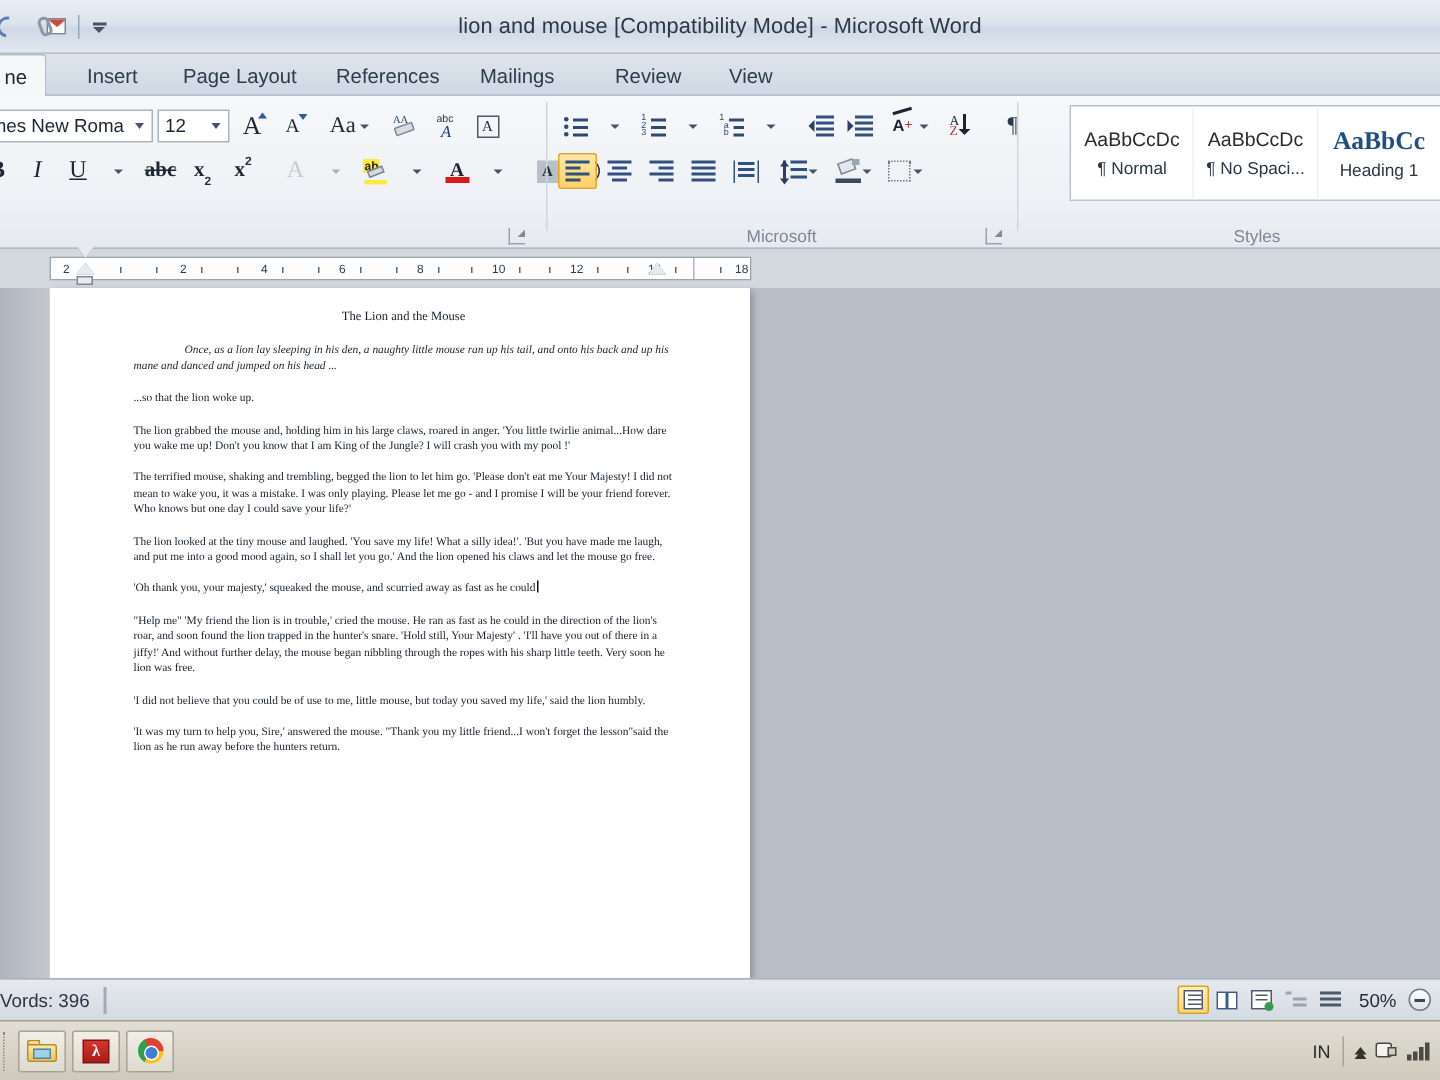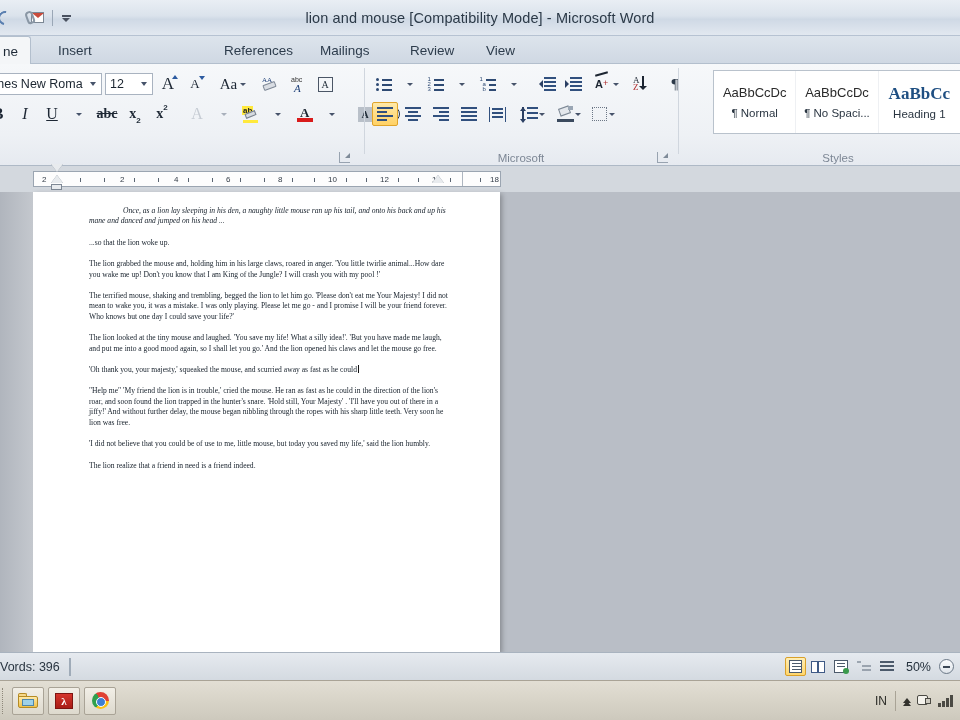--- a/index.html
+++ b/index.html
@@ -306,20 +306,23 @@
     </div>
     <div class="win-title">lion and mouse [Compatibility Mode]  -  Microsoft Word</div>
   </div>
 
   <div class="tabrow">
     <div class="tab active" style="left:-10px;">
         <span>ne</span>
       </div>
     <div class="tab" style="left:46px;">
         <span>Insert</span>
+      </div>
+    <div class="tab" style="left:110px;">
+        <span>Page Layout</span>
       </div>
     <div class="tab" style="left:212px;">
         <span>References</span>
       </div>
     <div class="tab" style="left:308px;">
         <span>Mailings</span>
       </div>
     <div class="tab" style="left:398px;">
         <span>Review</span>
       </div>
@@ -646,29 +649,30 @@
     </div>
     <div class="indent-top"></div>
     <div class="indent-bot"></div>
     <div class="indent-sq"></div>
     <div class="right-indent"></div>
   </div>
 
   <div class="workspace">
     <div class="page">
       <div class="doc">
+        <div class="dtitle">The Lion and the Mouse</div>
         <p class="firstpara">Once, as a lion lay sleeping in his den, a naughty little mouse ran up his tail, and onto his back and up his mane and danced and jumped on his head ...</p>
         <p>...so that the lion woke up.</p>
         <p>The lion grabbed the mouse and, holding him in his large claws, roared in anger. 'You little twirlie animal...How dare you wake me up! Don't you know that I am King of the Jungle? I will crash you with my pool !'</p>
         <p>The terrified mouse, shaking and trembling, begged the lion to let him go. 'Please don't eat me Your Majesty! I did not mean to wake you, it was a mistake. I was only playing. Please let me go - and I promise I will be your friend forever. Who knows but one day I could save your life?'</p>
         <p>The lion looked at the tiny mouse and laughed. 'You save my life! What a silly idea!'. 'But you have made me laugh, and put me into a good mood again, so I shall let you go.' And the lion opened his claws and let the mouse go free.</p>
         <p><span>'Oh thank you, your majesty,' squeaked the mouse, and scurried away as fast as he could</span><span class="caretmark"></span></p>
         <p>"Help me" 'My friend the lion is in trouble,' cried the mouse. He ran as fast as he could in the direction of the lion's roar, and soon found the lion trapped in the hunter's snare. 'Hold still, Your Majesty' . 'I'll have you out of there in a jiffy!' And without further delay, the mouse began nibbling through the ropes with his sharp little teeth. Very soon he lion was free.</p>
         <p>'I did not believe that you could be of use to me, little mouse, but today you saved my life,' said the lion humbly.</p>
-        <p>The lion realize that a friend in need is a friend indeed.</p>
+        <p>'It was my turn to help you, Sire,' answered the mouse. "Thank you my little friend...I won't forget the lesson"said  the lion as he run away before the hunters return.</p>
       </div>
     </div>
   </div>
 
   <div class="statusbar">
     <div class="sb-item" style="padding-left:0;">
       <span>Vords: 396</span>
     </div>
     <div class="sb-div"></div>
     <div class="sb-div"></div>

